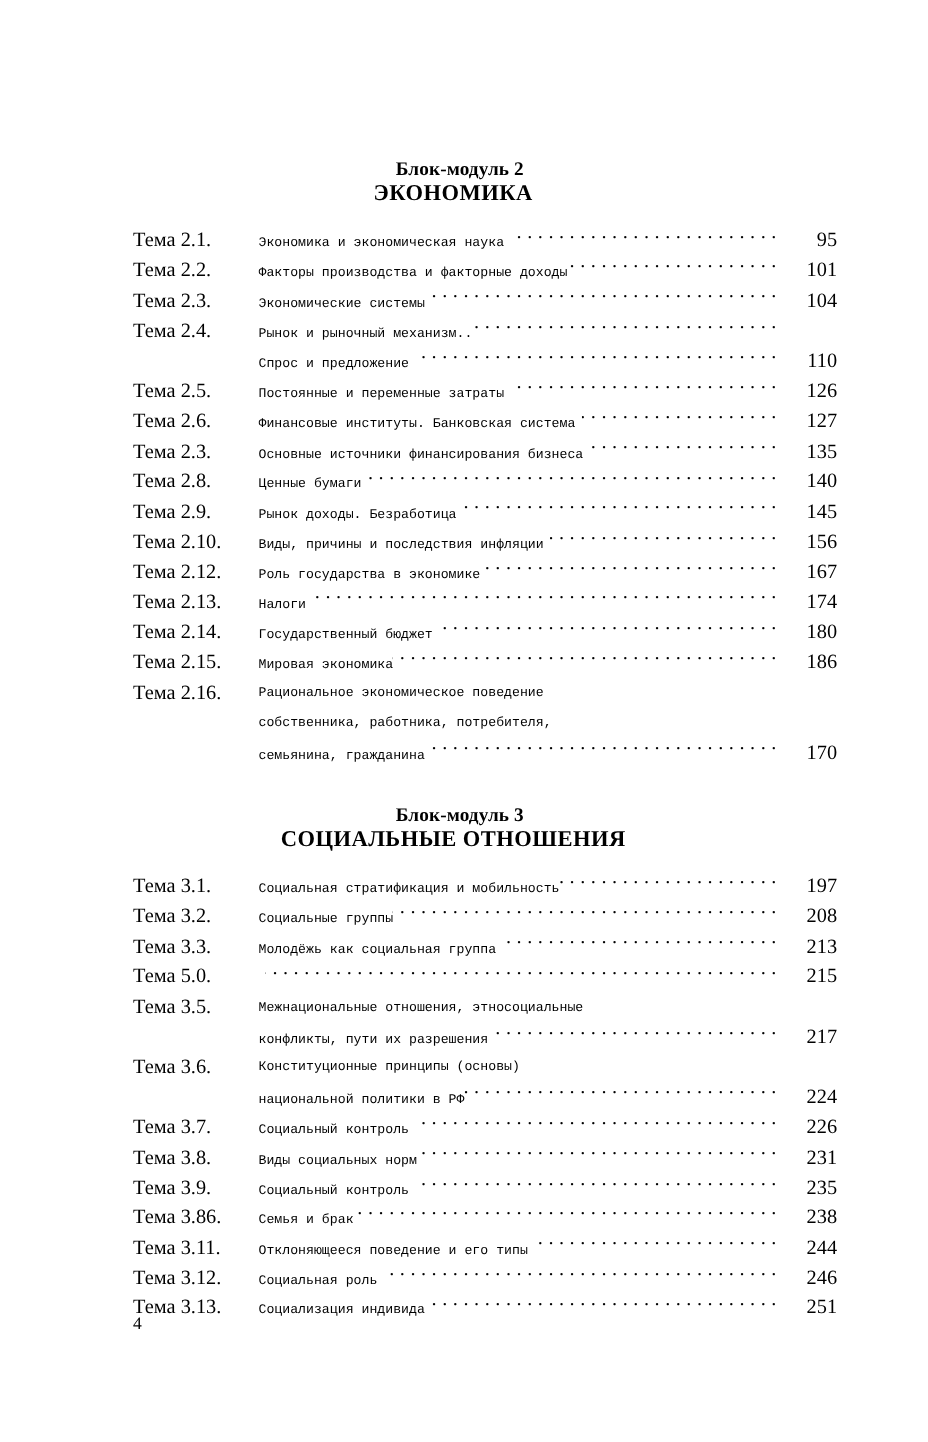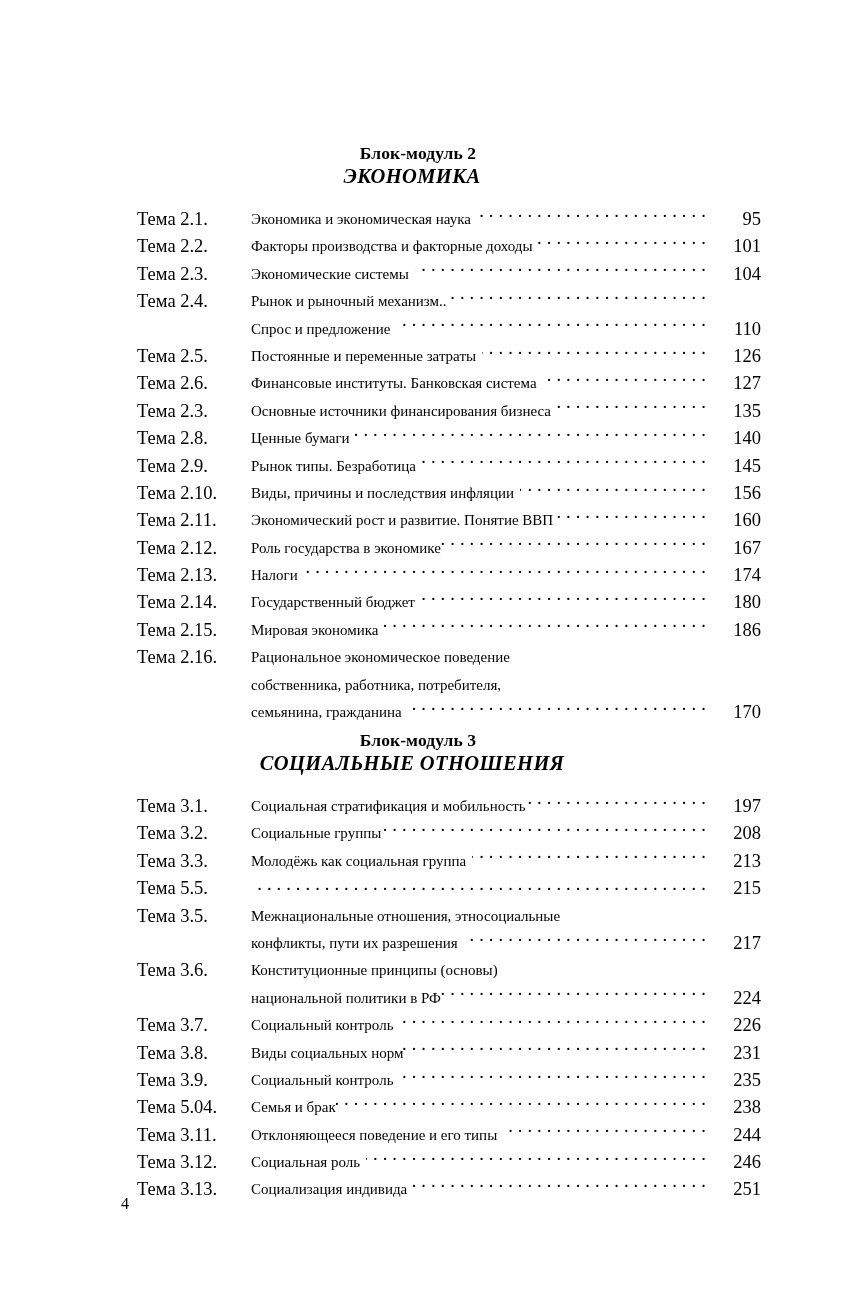--- a/index.html
+++ b/index.html
@@ -41,59 +41,58 @@
     letter-spacing: 0.1px;
     line-height: 22px;
     padding-right: 8px;
   }
   .module-title {
     font-size: 20.5px;
     font-weight: bold;
     letter-spacing: 0.4px;
     line-height: 25px;
     padding-right: 20px;
-    font-style: italic;
   }
 
   
   .toc {
     position: absolute;
     left: 121px;
     width: 640px;
   }
   .toc.toc-1 { top: 206px; }
   .toc.toc-2 { top: 793px; }
 
   .toc-row {
     display: flex;
-    align-items: center;
+    align-items: flex-start;
     height: 27.4px;
     font-size: 18.5px;
     line-height: 27.4px;
     white-space: nowrap;
-    margin-left: 16px;
   }
 
   .toc-label {
     width: 114px;
     flex: 0 0 114px;
     font-size: 18.5px;
   }
 
   .toc-body {
     flex: 1 1 auto;
     display: flex;
     align-items: baseline;
     min-width: 0;
     overflow: hidden;
   }
 
   .toc-title {
     flex: 0 0 auto;
-    font-size: 15px;
+    font-size: 12px;
+    font-family: Liberation Mono, monospace;
   }
 
   .leader {
     flex: 1 1 auto;
     overflow: hidden;
     height: 18px;
     margin: 0 3px 0 6px;
     position: relative;
     min-width: 0;
   }
@@ -209,40 +208,32 @@
         <div class="toc-label">Тема 2.8.</div>
         <div class="toc-body">
           <span class="toc-title">Ценные бумаги</span>
           <span class="leader"></span>
         </div>
         <div class="toc-page">140</div>
       </div>
       <div class="toc-row">
         <div class="toc-label">Тема 2.9.</div>
         <div class="toc-body">
-          <span class="toc-title">Рынок типы. Безработица</span>
+          <span class="toc-title">Рынок доходы. Безработица</span>
           <span class="leader"></span>
         </div>
         <div class="toc-page">145</div>
       </div>
       <div class="toc-row">
         <div class="toc-label">Тема 2.10.</div>
         <div class="toc-body">
           <span class="toc-title">Виды, причины и последствия инфляции</span>
           <span class="leader"></span>
         </div>
         <div class="toc-page">156</div>
-      </div>
-      <div class="toc-row tight">
-        <div class="toc-label">Тема 2.11.</div>
-        <div class="toc-body">
-          <span class="toc-title">Экономический рост и развитие. Понятие ВВП</span>
-          <span class="leader"></span>
-        </div>
-        <div class="toc-page">160</div>
       </div>
       <div class="toc-row tight">
         <div class="toc-label">Тема 2.12.</div>
         <div class="toc-body">
           <span class="toc-title">Роль государства в экономике</span>
           <span class="leader"></span>
         </div>
         <div class="toc-page">167</div>
       </div>
       <div class="toc-row">
@@ -317,21 +308,21 @@
       </div>
       <div class="toc-row">
         <div class="toc-label">Тема 3.3.</div>
         <div class="toc-body">
           <span class="toc-title">Молодёжь как социальная группа</span>
           <span class="leader"></span>
         </div>
         <div class="toc-page">213</div>
       </div>
       <div class="toc-row">
-        <div class="toc-label">Тема 5.5.</div>
+        <div class="toc-label">Тема 5.0.</div>
         <div class="toc-body">
           <span class="leader"></span>
         </div>
         <div class="toc-page">215</div>
       </div>
       <div class="toc-row plain no-page">
         <div class="toc-label">Тема 3.5.</div>
         <div class="toc-body">
           <span class="toc-title">Межнациональные отношения, этносоциальные</span>
         </div>
@@ -378,21 +369,21 @@
       </div>
       <div class="toc-row">
         <div class="toc-label">Тема 3.9.</div>
         <div class="toc-body">
           <span class="toc-title">Социальный контроль</span>
           <span class="leader"></span>
         </div>
         <div class="toc-page">235</div>
       </div>
       <div class="toc-row tight">
-        <div class="toc-label">Тема 5.04.</div>
+        <div class="toc-label">Тема 3.86.</div>
         <div class="toc-body">
           <span class="toc-title">Семья и брак</span>
           <span class="leader"></span>
         </div>
         <div class="toc-page">238</div>
       </div>
       <div class="toc-row">
         <div class="toc-label">Тема 3.11.</div>
         <div class="toc-body">
           <span class="toc-title">Отклоняющееся поведение и его типы</span>

